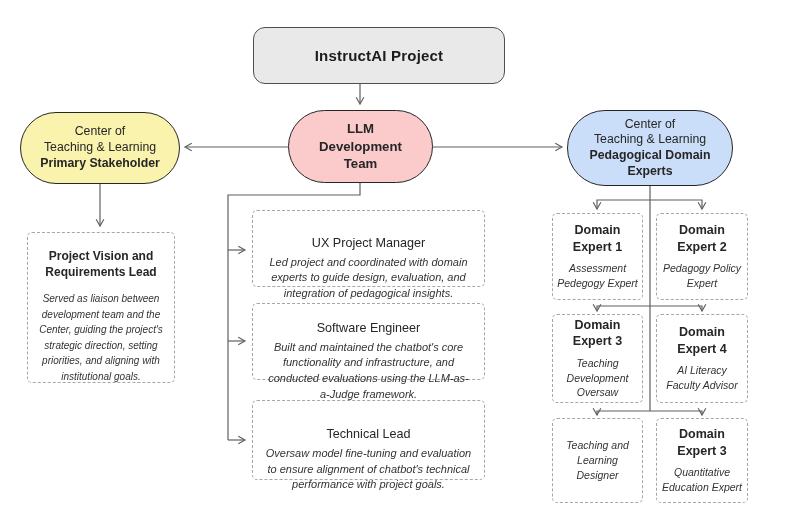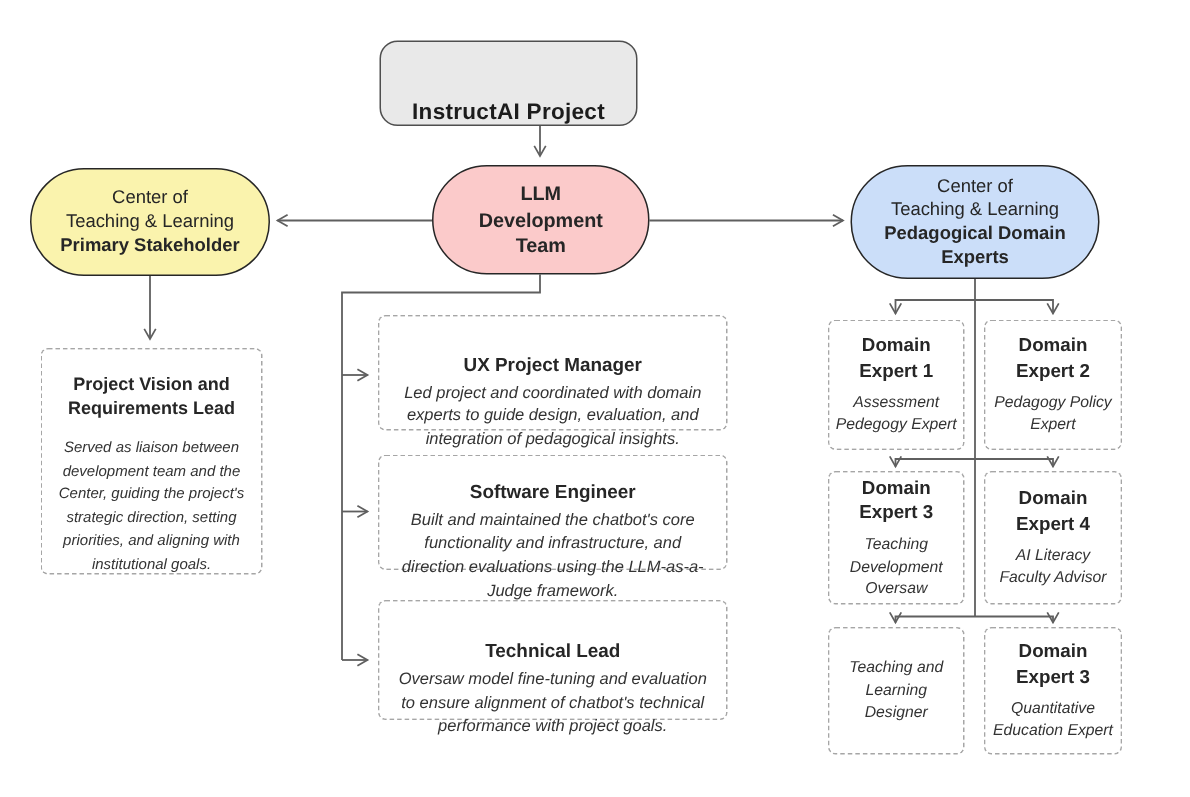--- a/index.html
+++ b/index.html
@@ -7,44 +7,44 @@
     position:relative;width:793px;height:531px;background:#ffffff;overflow:hidden;
     font-family:"Liberation Sans","DejaVu Sans",sans-serif;color:#262626;
   }
   svg.connectors{position:absolute;left:0;top:0;width:793px;height:531px;z-index:0;}
   svg.connectors path{stroke:#5f5f5f;stroke-width:1.2;fill:none;}
 
   .node{position:absolute;z-index:1;box-sizing:border-box;display:flex;flex-direction:column;
         align-items:center;justify-content:center;text-align:center;background:#fff;}
 
   .root-box{
-    left:253px;top:27px;width:172px;height:57px;background:#e9e9e9;
+    left:253px;top:27px;width:252px;height:57px;background:#e9e9e9;
     border:1.6px solid #4f4f4f;border-radius:12px;
-    font-weight:bold;font-size:15px;letter-spacing:.2px;color:#1c1c1c;justify-content:flex-end;
+    font-weight:bold;font-size:15px;letter-spacing:.2px;color:#1c1c1c;
   }
 
   .pill{border:1.4px solid #262626;border-radius:42px;line-height:1.3;}
   .pill-stakeholder{left:20px;top:112px;width:160px;height:72px;background:#faf3ad;font-size:12.3px;}
   .pill-team{left:288px;top:110px;width:145px;height:73px;background:#fbcaca;
              font-weight:bold;font-size:13.2px;line-height:1.35;}
   .pill-team .wrap{width:112px;}
   .pill-experts{left:567px;top:110px;width:166px;height:76px;background:#cbdef9;font-size:12.3px;line-height:1.27;}
   .pill .b{font-weight:bold;}
 
   .dash-box{border:1px dashed #a6a6a6;border-radius:5px;}
 
   .vision-box{left:27px;top:232px;width:148px;height:151px;justify-content:flex-start;padding:15px 6px 8px 6px;}
   .vision-box .title{font-weight:bold;font-size:12px;line-height:1.35;}
   .vision-box .desc{font-style:italic;font-size:10px;line-height:1.55;color:#333;margin-top:11px;}
 
   .role-box{left:252px;width:233px;padding:6px 12px;gap:5px;}
   .role-1{top:210px;height:77px;}
   .role-2{top:303px;height:77px;text-align:center;}
   .role-3{top:400px;height:80px;}
-  .role-box .title{font-weight:bold;font-size:12.6px;margin-top:40px;}
+  .role-box .title{font-weight:normal;font-size:12.6px;margin-top:40px;}
   .role-box .desc{font-style:italic;font-size:11px;line-height:1.42;color:#333;}
 
   .expert-box{padding:4px 3px;gap:6px;}
   .expert-box .title{font-weight:bold;font-size:12.5px;line-height:1.32;}
   .expert-box .subtitle{font-style:italic;font-size:10.5px;line-height:1.42;color:#333;}
   .exp-c1{left:552px;width:91px;}
   .exp-c2{left:656px;width:92px;}
   .exp-r1{top:213px;height:87px;}
   .exp-r2{top:314px;height:89px;}
   .exp-r3{top:418px;height:85px;}
@@ -100,21 +100,21 @@
     <div class="desc">Served as liaison between development team and the Center, guiding the project's strategic direction, setting priorities, and aligning with institutional goals.</div>
   </div>
 
   <div class="node dash-box role-box role-1">
     <div class="title">UX Project Manager</div>
     <div class="desc">Led project and coordinated with domain experts to guide design, evaluation, and integration of pedagogical insights.</div>
   </div>
 
   <div class="node dash-box role-box role-2">
     <div class="title">Software Engineer</div>
-    <div class="desc">Built and maintained the chatbot's core functionality and infrastructure, and direction evaluations using the LLM-as-a-Judge framework.</div>
+    <div class="desc">Built and maintained the chatbot's core functionality and infrastructure, and conducted evaluations using the LLM-as-a-Judge framework.</div>
   </div>
 
   <div class="node dash-box role-box role-3">
     <div class="title">Technical Lead</div>
     <div class="desc">Oversaw model fine-tuning and evaluation to ensure alignment of chatbot's technical performance with project goals.</div>
   </div>
 
   <div class="node dash-box expert-box exp-c1 exp-r1">
     <div class="title">Domain Expert 1</div>
     <div class="subtitle">Assessment Pedegogy Expert</div>

